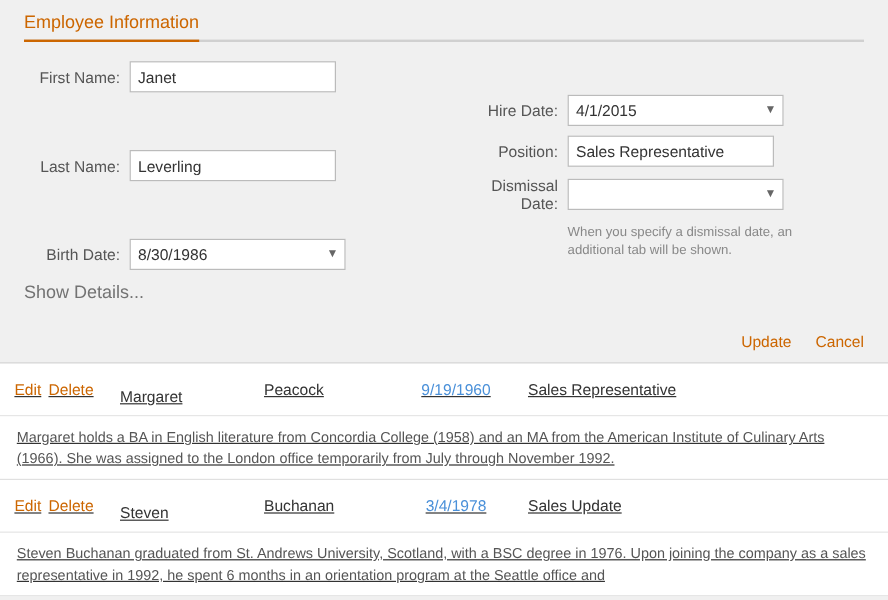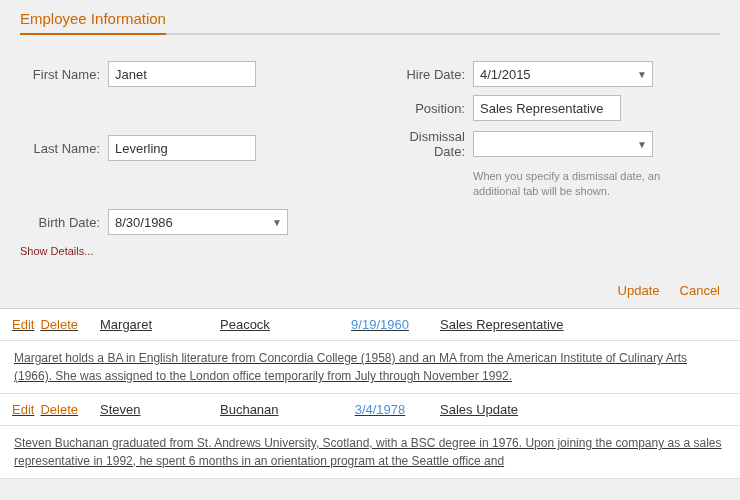--- a/index.html
+++ b/index.html
@@ -13,21 +13,21 @@
     }
 
     .top-panel {
       background: #f0f0f0;
       padding: 10px 20px 15px 20px;
     }
 
     .tab-header {
       display: flex;
       border-bottom: 2px solid #d0d0d0;
-      margin-bottom: 26px;
+      margin-bottom: 16px;
     }
 
     .tab-active {
       color: #cc6600;
       font-size: 15px;
       font-weight: 500;
       padding-bottom: 6px;
       border-bottom: 2px solid #cc6600;
       margin-bottom: -2px;
       cursor: pointer;
@@ -38,21 +38,21 @@
       gap: 30px;
     }
 
     .form-left, .form-right {
       display: flex;
       flex-direction: column;
       gap: 8px;
     }
 
     .form-left { flex: 1; gap: 48px; }
-    .form-right { flex: 1; }
+    .form-right { flex: 1; margin-top: 28px; }
 
     .form-row {
       display: flex;
       align-items: center;
       gap: 8px;
     }
 
     .form-label {
       text-align: right;
       width: 80px;
@@ -60,21 +60,21 @@
       font-size: 13px;
       flex-shrink: 0;
     }
 
     .form-input {
       border: 1px solid #bbb;
       background: white;
       padding: 4px 6px;
       font-size: 13px;
       height: 26px;
-      width: 148px;
+      width: 172px;
       outline: none;
       color: #333;
     }
 
     .form-select-wrapper {
       position: relative;
       width: 180px;
     }
 
     .form-select-wrapper select {
@@ -104,22 +104,22 @@
     .dismissal-hint {
       font-size: 11px;
       color: #888;
       margin-left: 88px;
       margin-top: 2px;
       max-width: 220px;
       line-height: 1.4;
     }
 
     .show-details {
-      color: #7f1d1d;
-      font-size: 11px;
+      color: #737373;
+      font-size: 15px;
       cursor: pointer;
       margin-top: 10px;
       display: inline-block;
     }
 
     .action-row {
       display: flex;
       justify-content: flex-end;
       padding: 6px 20px 6px 20px;
       gap: 20px;
@@ -157,20 +157,21 @@
       padding: 8px 12px;
       display: flex;
       gap: 6px;
       flex-shrink: 0;
     }
 
     .col-first {
       width: 120px;
       padding: 8px 10px;
       flex-shrink: 0;
+      margin-top: 12px;
     }
 
     .col-last {
       width: 120px;
       padding: 8px 10px;
       flex-shrink: 0;
     }
 
     .col-date {
       width: 100px;

